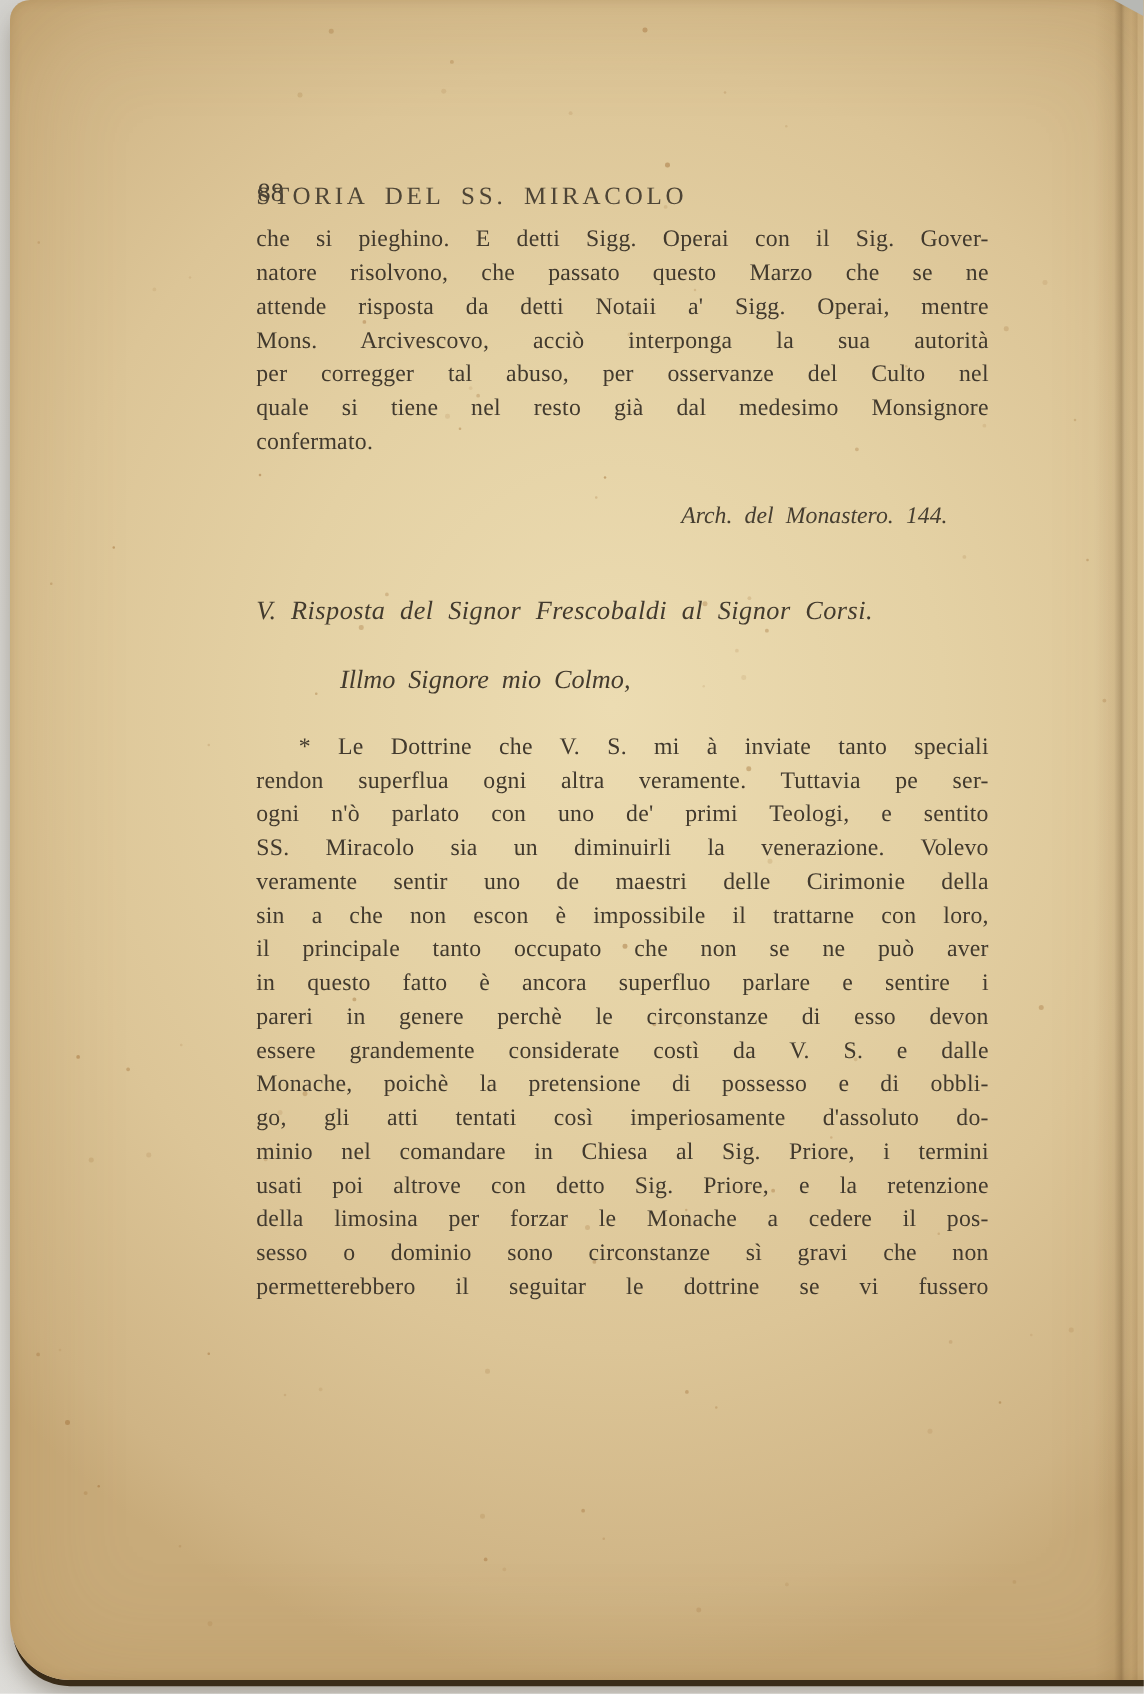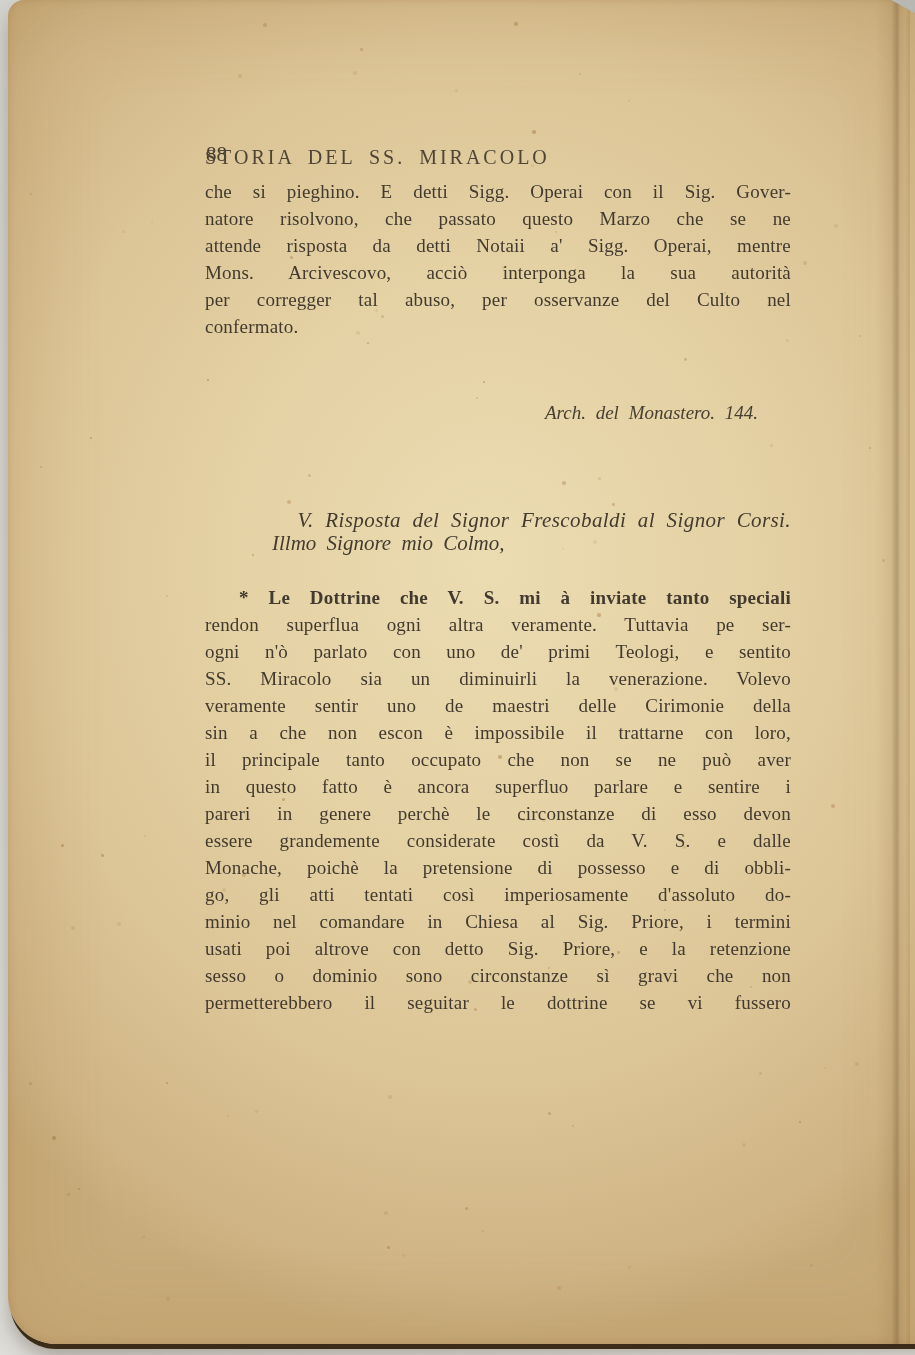--- a/index.html
+++ b/index.html
@@ -64,37 +64,36 @@
 
   .textblock { position: absolute; left: 197px; width: 586px; }
   .jline {
     height: 27px; line-height: 27px;
     font-size: 19px; letter-spacing: 0.2px;
     text-align: justify; text-align-last: justify; text-justify: inter-word;
     white-space: normal;
     color: #423a2e;
   }
   .jline.lastline { text-align-last: left; }
-  .indent-first .jline:first-child { text-indent: 34px; font-weight: bold; }
+  .indent-first .jline:first-child { text-indent: 34px; }
 
   .para1 { top: 178px; }
   .para2 { top: 584px; }
 
   .attribution {
     position: absolute; left: 197px; top: 402px; width: 553px;
     text-align: right;
     font-style: italic; font-size: 19px; word-spacing: 5px;
     color: #473f31;
   }
   .section-heading {
     position: absolute; left: 197px; top: 476px; width: 586px;
-    text-align: right;
+    text-align: left;
     font-style: italic; font-size: 21px; word-spacing: 6px; letter-spacing: 0.4px;
     color: #433b2e;
-    margin-top: 32px;
   }
   .salutation {
     position: absolute; left: 264px; top: 531px;
     font-style: italic; font-size: 21px; word-spacing: 5px;
     color: #433b2e;
   }
 </style>
 </head>
 <body>
 
@@ -201,20 +200,21 @@
   <span class="page-number">88</span>
 
   <div class="running-head">STORIA DEL SS. MIRACOLO</div>
 
   <div class="textblock para1">
       <div class="jline">che si pieghino. E detti Sigg. Operai con il Sig. Gover-</div>
       <div class="jline">natore risolvono, che passato questo Marzo che se ne</div>
       <div class="jline">attende risposta da detti Notaii a' Sigg. Operai, mentre</div>
       <div class="jline">Mons. Arcivescovo, acciò interponga la sua autorità</div>
       <div class="jline">per corregger tal abuso, per osservanze del Culto nel</div>
+      <div class="jline">quale si tiene nel resto già dal medesimo Monsignore</div>
       <div class="jline lastline">confermato.</div>
     </div>
 
   <div class="attribution">Arch. del Monastero. 144.</div>
 
   <div class="section-heading">V. Risposta del Signor Frescobaldi al Signor Corsi.</div>
 
   <div class="salutation">Illmo Signore mio Colmo,</div>
 
   <div class="textblock para2 indent-first">
@@ -225,18 +225,19 @@
       <div class="jline">veramente sentir uno de maestri delle Cirimonie della</div>
       <div class="jline">sin a che non escon è impossibile il trattarne con loro,</div>
       <div class="jline">il principale tanto occupato che non se ne può aver</div>
       <div class="jline">in questo fatto è ancora superfluo parlare e sentire i</div>
       <div class="jline">pareri in genere perchè le circonstanze di esso devon</div>
       <div class="jline">essere grandemente considerate costì da V. S. e dalle</div>
       <div class="jline">Monache, poichè la pretensione di possesso e di obbli-</div>
       <div class="jline">go, gli atti tentati così imperiosamente d'assoluto do-</div>
       <div class="jline">minio nel comandare in Chiesa al Sig. Priore, i termini</div>
       <div class="jline">usati poi altrove con detto Sig. Priore, e la retenzione</div>
+      <div class="jline">della limosina per forzar le Monache a cedere il pos-</div>
       <div class="jline">sesso o dominio sono circonstanze sì gravi che non</div>
       <div class="jline">permetterebbero il seguitar le dottrine se vi fussero</div>
     </div>
 </div>
 
 <div class="corner-notch"></div>
 
 </body></html>

